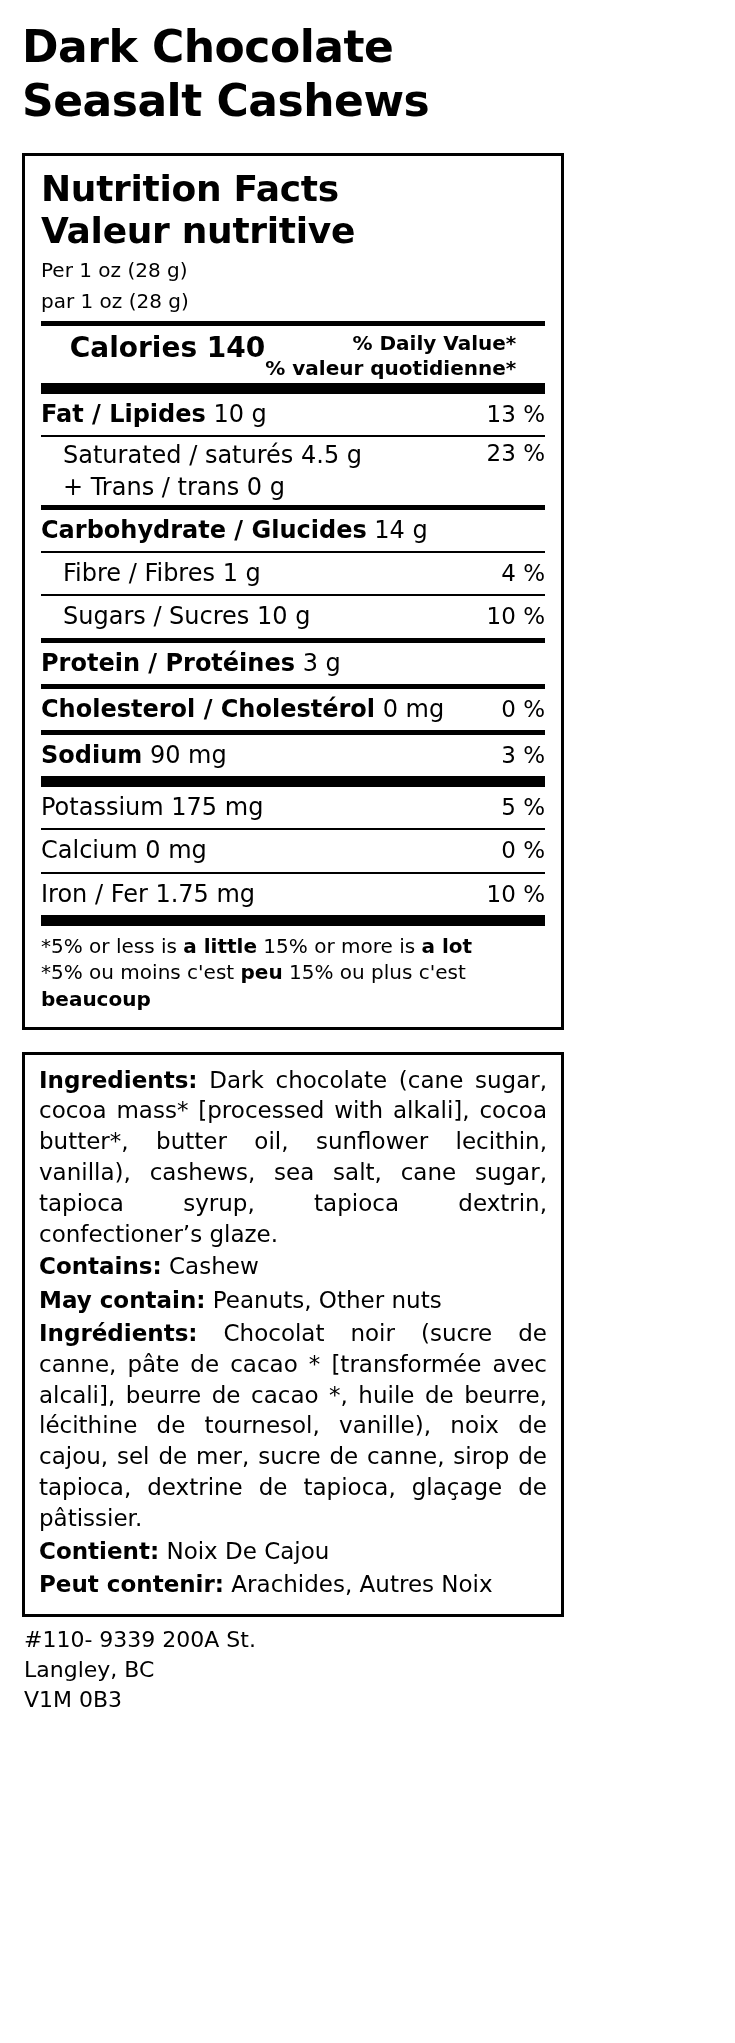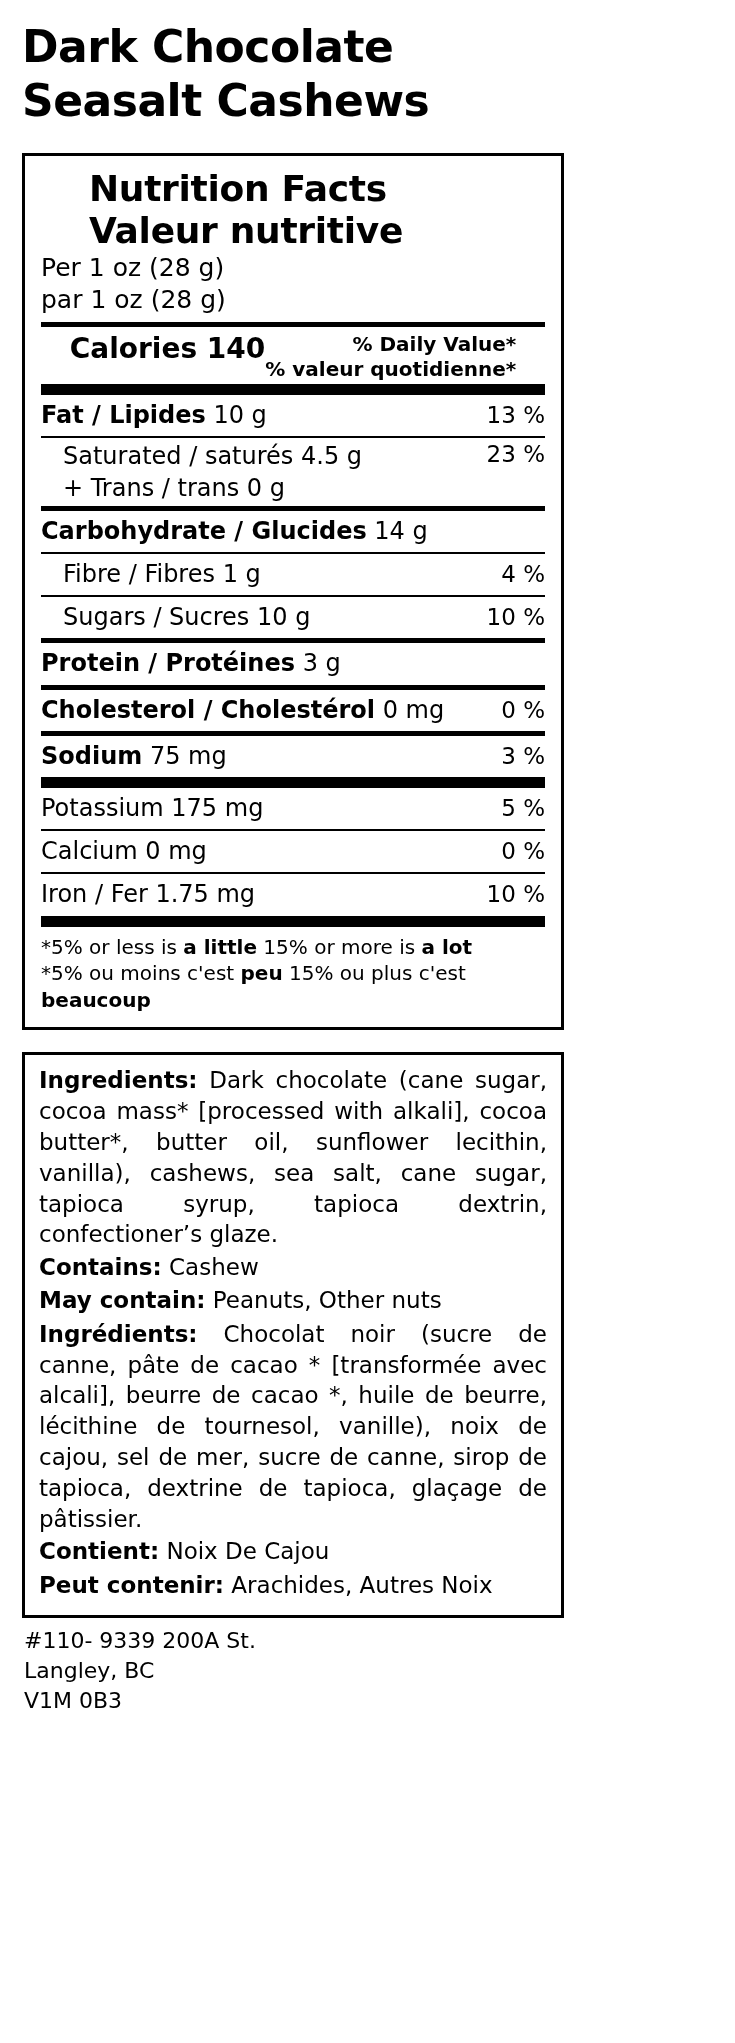--- a/index.html
+++ b/index.html
@@ -34,25 +34,25 @@
     border: 3px solid #000;
     box-sizing: border-box;
     padding: 12px 16px 14px 16px;
     margin-bottom: 22px;
   }
   .nf-title {
     font-size: 36px;
     font-weight: bold;
     line-height: 1.16;
     letter-spacing: -0.3px;
-    margin-left: 48px;
   }
   .nf-serving {
-    font-size: 25px;
+    font-size: 20px;
     line-height: 1.28;
+    margin-top: 6px;
   }
 
   .rule-thin { border-bottom: 2px solid #000; }
   .rule-med  { border-bottom: 5px solid #000; }
   .rule-thick{ border-bottom: 11px solid #000; }
 
   .sp6  { height: 6px; }
 
   
   .cal-row {
@@ -220,21 +220,21 @@
 
     <div class="nrow">
       <div class="nm"><b>Cholesterol / Cholestérol</b>
         <span>0 mg</span></div>
       <div class="dv">0 %</div>
     </div>
     <div class="rule-med"></div>
 
     <div class="nrow">
       <div class="nm"><b>Sodium</b>
-        <span>75 mg</span></div>
+        <span>90 mg</span></div>
       <div class="dv">3 %</div>
     </div>
     <div class="rule-thick"></div>
 
     <div class="nrow">
       <div class="nm"><span>Potassium</span>
         <span>175 mg</span></div>
       <div class="dv">5 %</div>
     </div>
     <div class="rule-thin"></div>

